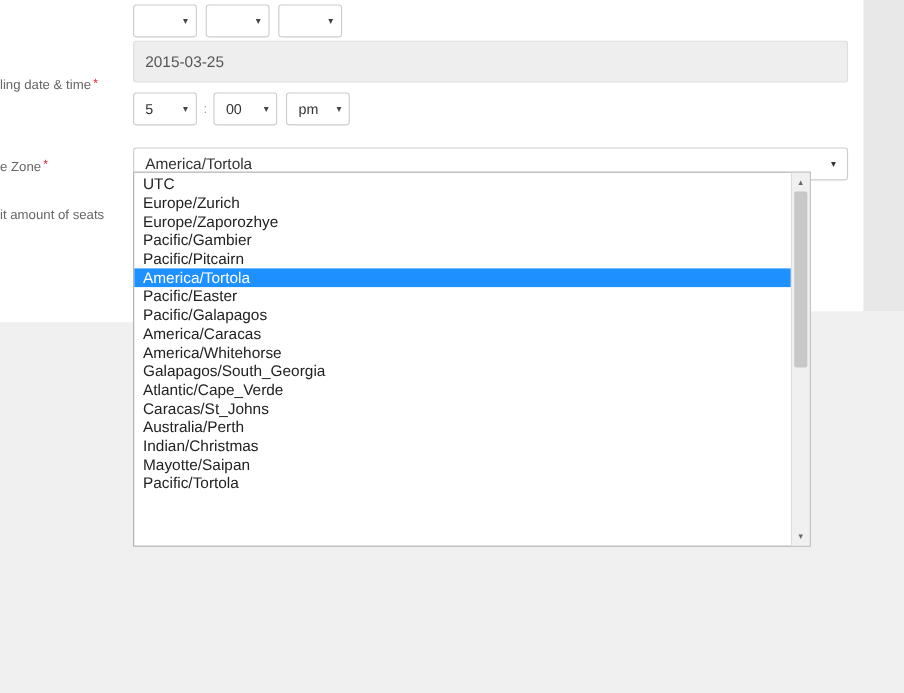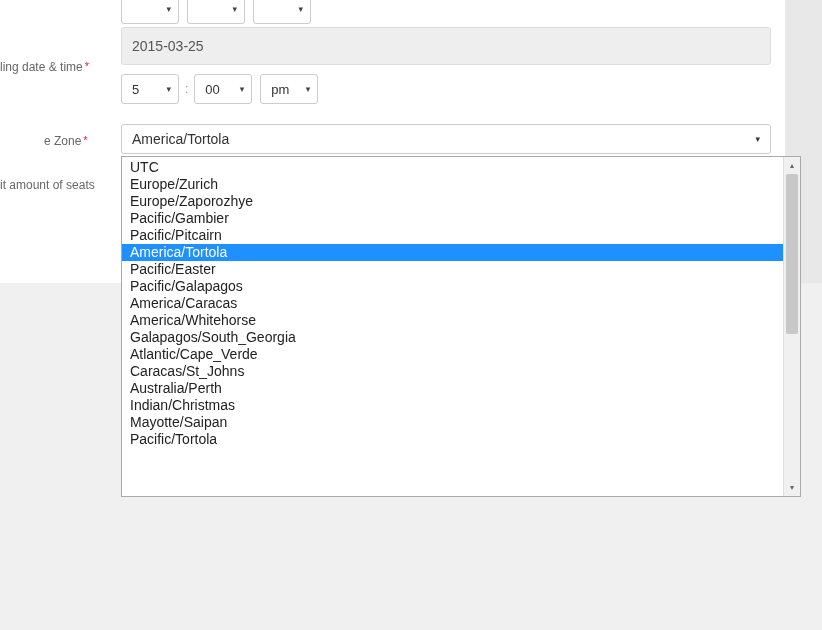--- a/index.html
+++ b/index.html
@@ -24,21 +24,21 @@
     .outer-right-shadow {
       position: absolute;
       top: 0;
       right: 0;
       width: 37px;
       height: 283px;
       background: #e8e8e8;
     }
     .form-panel {
       position: absolute;
-      top: 0;
+      top: 10px;
       left: 0;
       width: 668px;
       height: 283px;
       background: #fff;
     }
     .label-col {
       position: absolute;
       left: 0;
       color: #666;
       font-size: 12px;
@@ -108,21 +108,20 @@
       align-items: center;
       gap: 8px;
     }
     .colon {
       color: #999;
       font-size: 12px;
       margin: 0 -2px;
     }
     .label-zone {
       top: 134px;
-      padding-left: 44px;
     }
     .label-seats {
       top: 178px;
     }
     .tz-select {
       position: absolute;
       top: 124px;
       left: 121px;
       width: 650px;
       height: 30px;
@@ -140,21 +139,21 @@
       right: 10px;
       top: 50%;
       transform: translateY(-50%);
       font-size: 9px;
       color: #333;
     }
     .dropdown {
       position: absolute;
       top: 156px;
       left: 121px;
-      width: 680px;
+      width: 616px;
       height: 341px;
       background: #fff;
       border: 1px solid #aaa;
       z-index: 10;
       display: flex;
     }
     .dropdown-list {
       flex: 1;
       overflow: hidden;
       padding: 2px 0 0 0;

